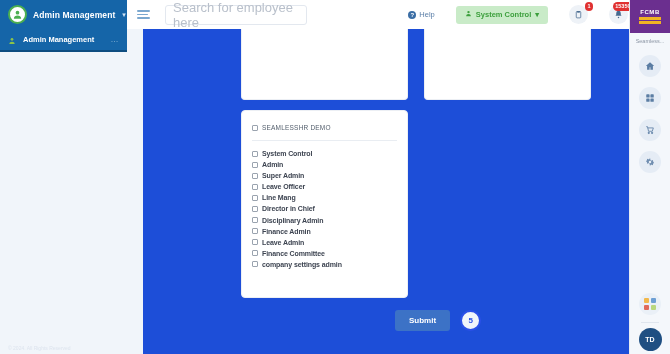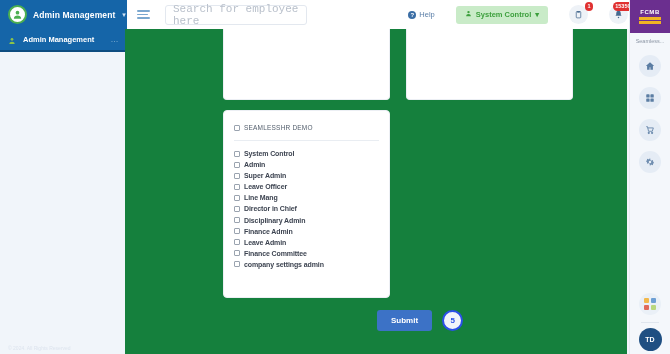--- a/index.html
+++ b/index.html
@@ -33,21 +33,21 @@
   }
   .hamburger { width: 13px; display: flex; flex-direction: column; gap: 2px; cursor: pointer; }
   .hamburger i { display: block; height: 1.8px; background: #7aa7cf; border-radius: 1px; }
   .hamburger i:nth-child(2) { width: 85%; }
 
   .search-box {
     margin-left: 15px; width: 142px; height: 20px;
     border: 1px solid #e3e8ef; border-radius: 3px; background: #fff;
     display: flex; align-items: center; padding: 0 7px;
   }
-  .search-box span { font-size: 11px; color: #b9c0cb; font-family: Liberation Mono, monospace; }
+  .search-box span { font-size: 13px; color: #b9c0cb; }
 
   .top-actions { position: absolute; right: 42px; top: 0; height: 29px; display: flex; align-items: center; gap: 21px; }
   .help-btn { display: flex; align-items: center; gap: 3px; color: #5b7fa8; font-size: 7.5px; }
   .help-icon {
     width: 8px; height: 8px; border-radius: 50%; background: #3b6ea5; color: #fff;
     font-size: 6px; display: flex; align-items: center; justify-content: center; font-weight: 700;
   }
   .sys-ctrl {
     background: #c9ebc8; border-radius: 3px; height: 18px; padding: 0 9px;
     display: flex; align-items: center; gap: 4px; color: #3c9f3c; font-size: 7.5px; font-weight: 600;
@@ -67,21 +67,21 @@
     gap: 7px; padding: 0 8px; border-bottom: 2px solid #0f4d80;
   }
   .side-item-label { color: #fff; font-size: 7.5px; font-weight: 600; flex: 1; }
   .side-dots { color: #9fc2dd; font-size: 8px; letter-spacing: .5px; }
   .footer-text {
     position: absolute; bottom: 3px; left: 8px;
     font-size: 5px; color: #dde4ee;
   }
 
   
-  .main { position: absolute; top: 29px; left: 125px; width: 502px; height: 325px; background: #15803d; }
+  .main { position: absolute; top: 29px; left: 143px; width: 502px; height: 325px; background: #1d4ed8; }
   .card { position: absolute; background: #ffffff; border: 1px solid #eceff4; border-radius: 4px; }
   .card-a { left: 98px; top: 0px; width: 167px; height: 71px; border-top: none; border-radius: 0 0 4px 4px; }
   .card-b { left: 281px; top: 0px; width: 167px; height: 71px; border-top: none; border-radius: 0 0 4px 4px; }
   .card-c { left: 98px; top: 81px; width: 167px; height: 188px; overflow: hidden; }
 
   .demo-row { display: flex; align-items: center; gap: 4px; padding: 13px 10px 9px 10px; }
   .demo-row .lbl { font-size: 6.5px; color: #55606e; letter-spacing: .2px; }
   .divider { height: 1px; background: #e9edf2; margin: 0 10px; }
 
   .cb {

